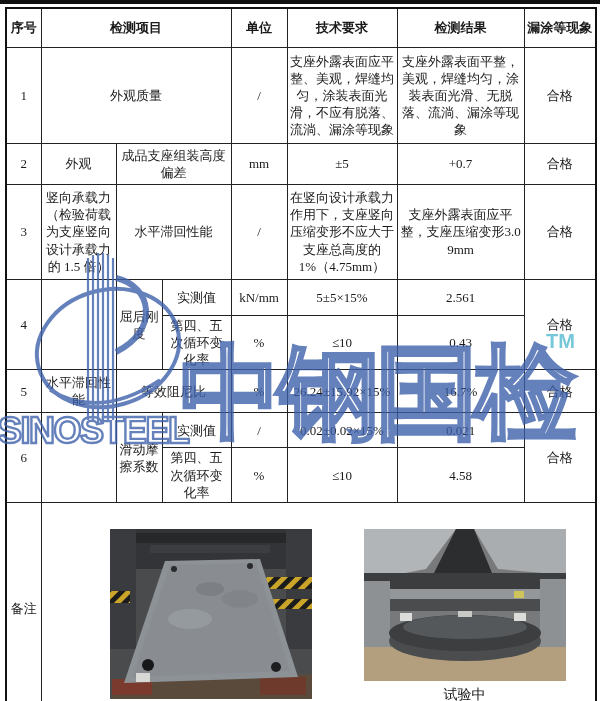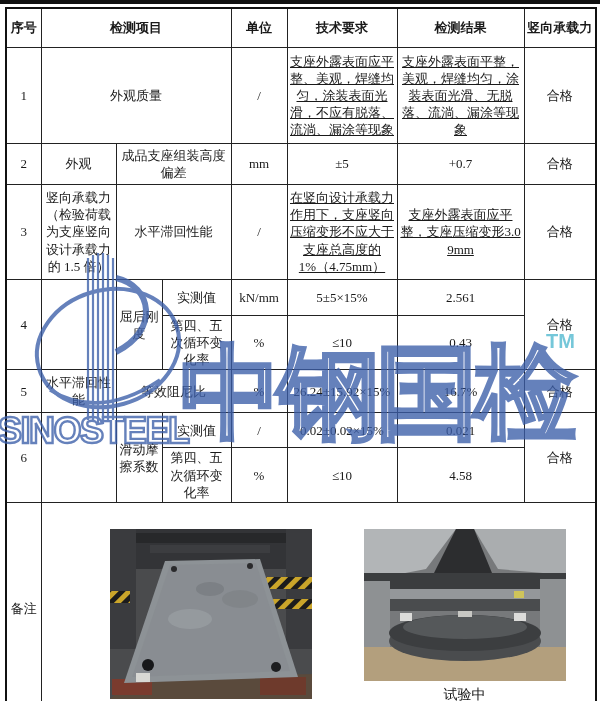--- a/index.html
+++ b/index.html
@@ -14,21 +14,21 @@
   td.num{font-size:13px;}
   .h-r1{height:96px;}
   .h-r2{height:41px;}
   .h-r3{height:95px;}
   .h-r4a{height:36px;}
   .h-r4b{height:38px;}
   .h-r5{height:43px;}
   .h-r6a{height:35px;}
   .h-r6b{height:38px;}
   .h-rem{height:213px;}
-  td.longtext{font-size:12.5px;padding:2px 3px;text-decoration:underline;}
+  td.longtext{font-size:12.5px;padding:2px 3px;}
   td.remark-cell{position:relative;padding:0;}
   .photo-fig{position:absolute;top:26px;}
   .photo-frame{display:block;}
   .caption{position:absolute;width:100%;text-align:center;bottom:-24px;font-size:14px;color:#111;}
   #fig-before{left:68px;}
   #fig-during{left:322px;}
   #watermark{position:absolute;left:0;top:0;width:600px;height:701px;pointer-events:none;opacity:0.78;}
 </style>
 </head>
 <body>
@@ -48,21 +48,21 @@
         <col style="width:72px">
     </colgroup>
 
     <tbody>
         <tr>
       <td class="hdr">序号</td>
       <td class="hdr" colspan="3">检测项目</td>
       <td class="hdr">单位</td>
       <td class="hdr">技术要求</td>
       <td class="hdr">检测结果</td>
-      <td class="hdr">竖向承载力</td>
+      <td class="hdr">漏涂等现象</td>
     </tr>
 
     <tr class="h-r1">
       <td class="num">1</td>
       <td colspan="3">外观质量</td>
       <td>/</td>
       <td class="longtext">支座外露表面应平整、美观，焊缝均匀，涂装表面光滑，不应有脱落、流淌、漏涂等现象</td>
       <td class="longtext">支座外露表面平整，美观，焊缝均匀，涂装表面光滑、无脱落、流淌、漏涂等现象</td>
       <td>合格</td>
     </tr>

